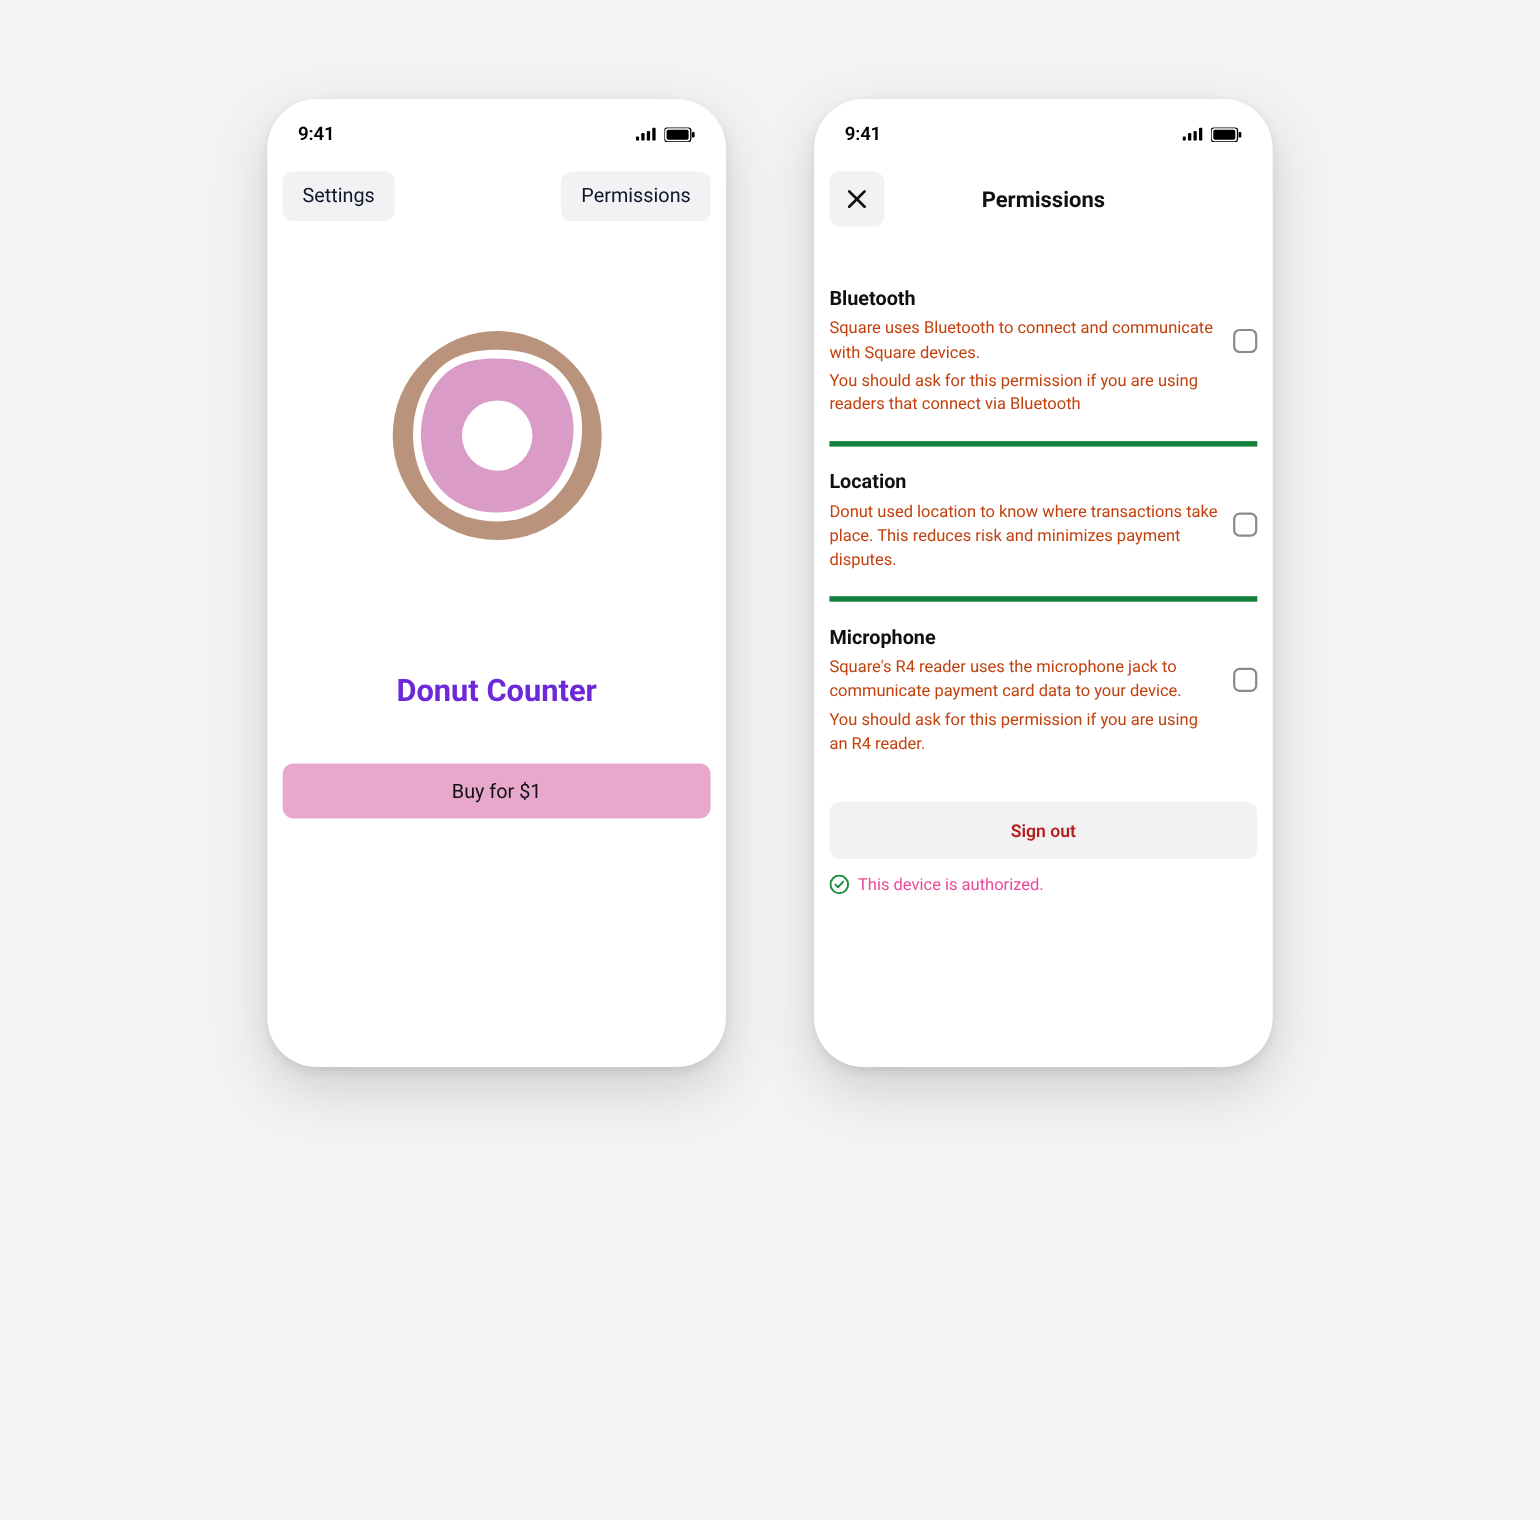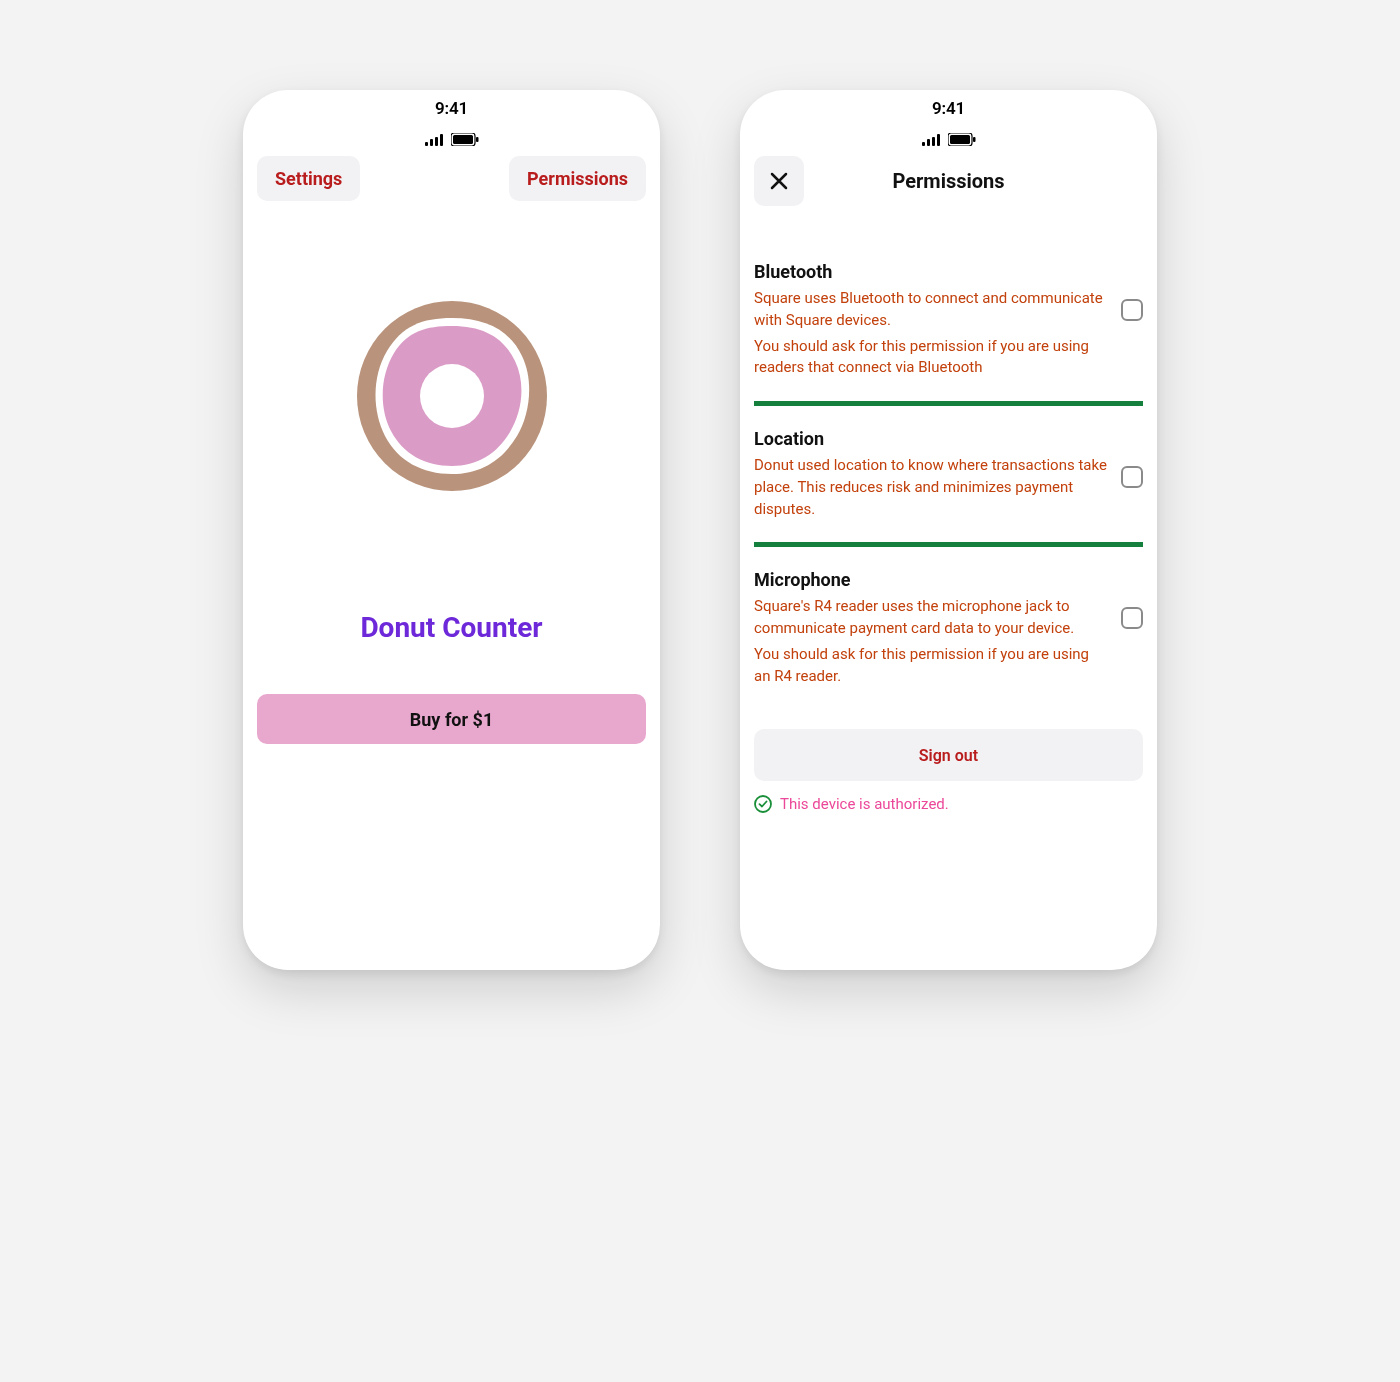--- a/index.html
+++ b/index.html
@@ -26,21 +26,20 @@
     display: flex;
     flex-direction: column;
   }
   .status-bar {
     height: 48px;
     display: flex;
     align-items: center;
     justify-content: space-between;
     padding: 0 28px 0 28px;
     margin-top: 8px;
-    flex-direction: column;
   }
   .status-time {
     font-weight: 600;
     font-size: 17px;
     letter-spacing: -0.2px;
   }
   .status-icons {
     display: flex;
     align-items: center;
     gap: 6px;
@@ -49,22 +48,22 @@
     display: flex;
     justify-content: space-between;
     padding: 10px 14px 0 14px;
   }
   .nav-btn {
     background: #f2f2f4;
     border: none;
     border-radius: 10px;
     padding: 12px 18px;
     font-size: 18px;
-    font-weight: 700;
-    color: #b91c1c;
+    font-weight: 400;
+    color: #0f172a;
     cursor: pointer;
     font-family: inherit;
   }
   .nav-btn.icon-only {
     width: 50px;
     height: 50px;
     display: flex;
     align-items: center;
     justify-content: center;
     padding: 0;
@@ -97,21 +96,21 @@
     color: #6d28d9;
     margin-top: 115px;
   }
   .buy-btn {
     margin: 50px 14px 0 14px;
     background: #e8a8ce;
     border: none;
     border-radius: 10px;
     height: 50px;
     font-size: 18px;
-    font-weight: 700;
+    font-weight: 400;
     color: #111;
     cursor: pointer;
     font-family: inherit;
   }
   .perm-list {
     padding: 0 14px;
     margin-top: 55px;
   }
   .perm-item {
     padding: 0 0 22px 0;

